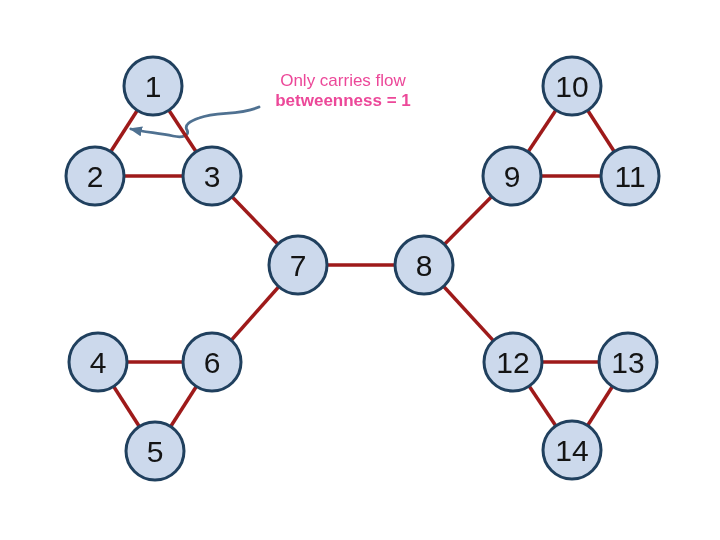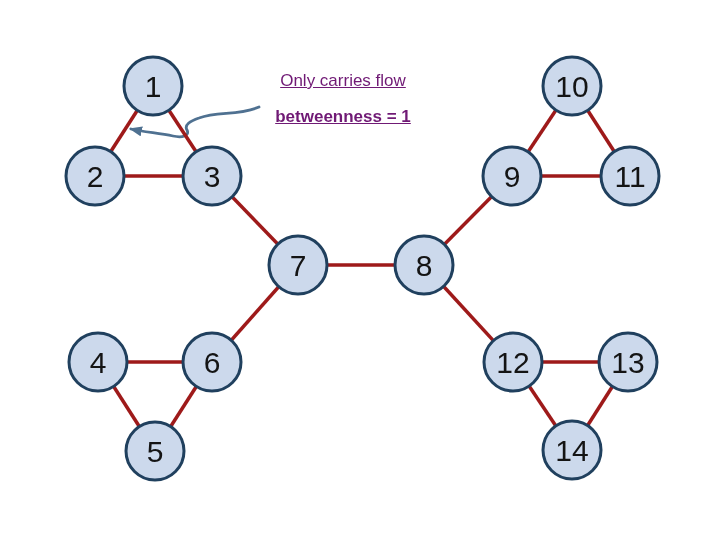--- a/index.html
+++ b/index.html
@@ -24,21 +24,20 @@
     left: 255px;
     top: 71px;
     width: 176px;
     text-align: center;
     font-size: 17px;
     line-height: 20px;
     color: #303030;
   }
   .annotation .line3 {
     font-weight: bold;
-    margin-top: 16px;
   }
   .node-label {
     font-family: "Liberation Sans", sans-serif;
     font-size: 30px;
   }
 </style>
 </head>
 <body>
 
 <div class="canvas" style="background: rgb(255, 255, 255);">
@@ -124,18 +123,18 @@
           <circle cx="628" cy="362" r="29" fill="#ccd9ec" stroke="#20405e" stroke-width="3"></circle>
           <text x="628" y="362" dy="0.35em" text-anchor="middle" fill="#141414" class="node-label">13</text>
         </g>
         <g>
           <circle cx="572" cy="450" r="29" fill="#ccd9ec" stroke="#20405e" stroke-width="3"></circle>
           <text x="572" y="450" dy="0.35em" text-anchor="middle" fill="#141414" class="node-label">14</text>
         </g>
       </g>
   </svg>
 
-  <div class="annotation" style="color: #701a75; text-decoration: underline;">
+  <div class="annotation" style="color: #ec4899;">
     <div class="line1">Only carries flow</div>
     <div class="line3">betweenness = 1</div>
   </div>
 
 </div>
 
 </body></html>

